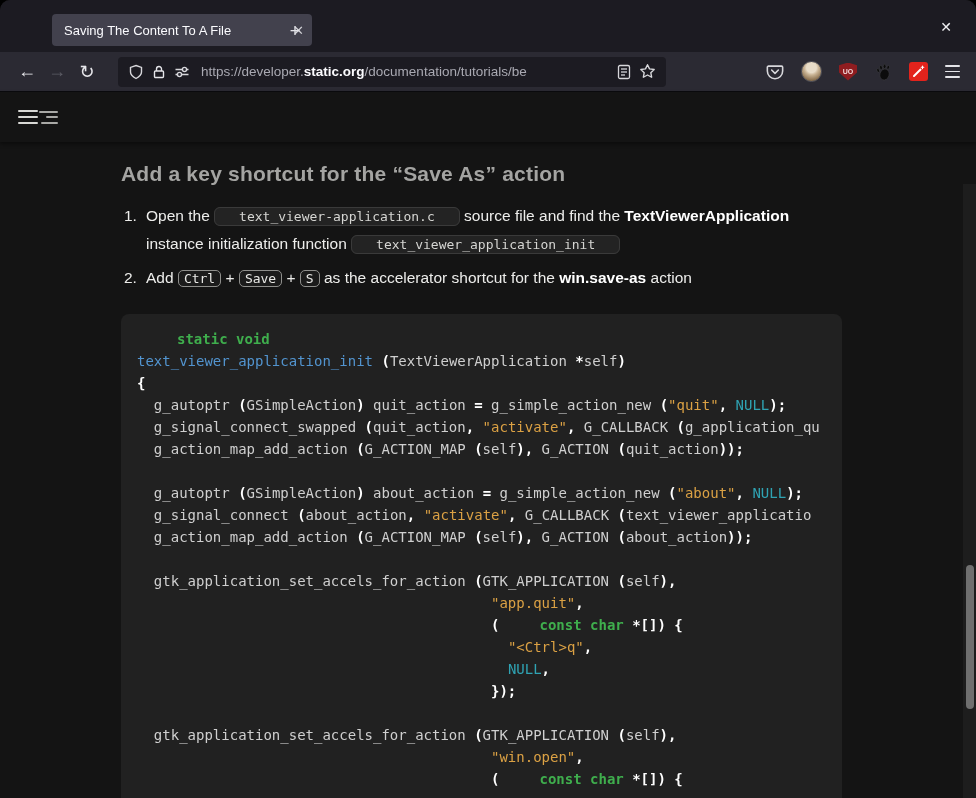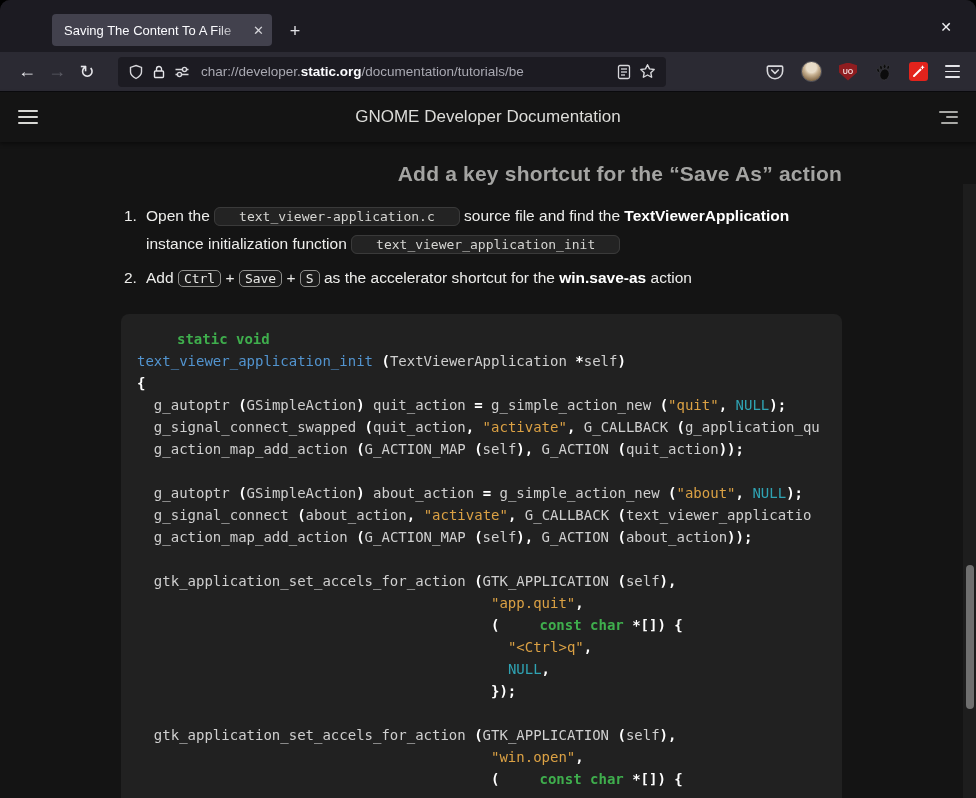--- a/index.html
+++ b/index.html
@@ -3,21 +3,21 @@
 <meta charset="utf-8">
 <style>
   * { margin:0; padding:0; box-sizing:border-box; }
   html,body { width:976px; height:798px; background:#000; overflow:hidden;
               font-family:"Liberation Sans", sans-serif; }
   .window { position:relative; width:976px; height:798px; border-radius:10px 10px 0 0;
             overflow:hidden; background:var(--page-background,#141414); }
 
   
   .titlebar { position:relative; height:52px; background:var(--titlebar-background,#1c1b22); }
-  .tab { position:absolute; left:52px; top:14px; width:220px; height:32px; border-radius:4px;
+  .tab { position:absolute; left:52px; top:14px; width:260px; height:32px; border-radius:4px;
          background:var(--tab-background,#42414d); display:flex; align-items:center;
          padding:0 8px 0 12px; }
   .tab-title { color:#fbfbfe; font-size:13px; white-space:nowrap; overflow:hidden; flex:1;
                -webkit-mask-image:linear-gradient(90deg,#000 82%,transparent);
                mask-image:linear-gradient(90deg,#000 82%,transparent); }
   .tab-close { color:#d5d5da; font-size:13px; margin-left:4px; cursor:default; }
   .newtab { position:absolute; left:282px; top:18px; width:26px; height:26px; color:#e2e2e7;
             font-size:18px; display:flex; align-items:center; justify-content:center; }
   .win-close { position:absolute; right:16px; top:15px; width:28px; height:24px; color:#f0f0f3;
                font-size:14px; display:flex; align-items:center; justify-content:center; }
@@ -57,21 +57,21 @@
   .site-burger { display:flex; flex-direction:column; gap:4px; width:20px; }
   .site-burger i { display:block; height:2px; background:#d8d8d5; border-radius:1px; }
   .site-title { flex:1; text-align:center; color:#dcdcd9; font-size:17px; }
   .toc-icon { display:flex; flex-direction:column; gap:3.5px; width:20px; align-items:flex-end; }
   .toc-icon i { display:block; height:2px; background:#a9a9a6; border-radius:1px; }
   .toc-icon i:nth-child(1){ width:19px; } .toc-icon i:nth-child(2){ width:12px; }
   .toc-icon i:nth-child(3){ width:17px; }
 
   .main { width:721px; margin:0 0 0 121px; }
   .page-heading { margin-top:20px; font-size:21px; font-weight:bold; color:#a4a4a2;
-                  letter-spacing:.2px;text-align:right; }
+                  letter-spacing:.2px; }
   .ilist { margin-top:16px; color:#ededeb; font-size:15.5px; line-height:27px; }
   .ilist-item { position:relative; padding-left:25px; margin-bottom:6px; }
   .ilist-marker { position:absolute; left:3px; top:0; }
   code.inline { font-family:"DejaVu Sans Mono", monospace; font-size:13px; color:#d6d6d3;
                 background:#232323; border:1px solid #3a3a3a; border-radius:6px;
                 padding:1px 24px; white-space:nowrap; }
   kbd.key { font-family:"DejaVu Sans Mono", monospace; font-size:13px; color:#e9e9e6;
             border:1px solid #8f8f8c; border-radius:5px; padding:0 5px; background:#1b1b1b; }
   .bold { font-weight:bold; color:#fff; }
 
@@ -117,21 +117,21 @@
       <svg width="16" height="16" viewBox="0 0 16 16" fill="none" stroke="#e6e6ea" stroke-width="1.4">
         <rect x="3.5" y="7" width="9" height="6.5" rx="1"></rect>
         <path d="M5.5 7 V5 a2.5 2.5 0 0 1 5 0 V7"></path>
       </svg>
       <svg width="16" height="16" viewBox="0 0 16 16" fill="none" stroke="#d7d7db" stroke-width="1.4">
         <line x1="1.5" y1="5.5" x2="14.5" y2="5.5"></line>
         <circle cx="10.5" cy="5.5" r="2.1" fill="#2b2a33"></circle>
         <line x1="1.5" y1="10.5" x2="14.5" y2="10.5"></line>
         <circle cx="5.5" cy="10.5" r="2.1" fill="#2b2a33"></circle>
       </svg>
-      <span class="url-text"><span>char://developer.</span><span class="domain">static.org</span><span>/documentation/tutorials/be</span></span>
+      <span class="url-text"><span>https://developer.</span><span class="domain">static.org</span><span>/documentation/tutorials/be</span></span>
       <svg width="16" height="16" viewBox="0 0 16 16" fill="none" stroke="#d7d7db" stroke-width="1.3">
         <rect x="2.5" y="1.5" width="11" height="13" rx="1.5"></rect>
         <line x1="5" y1="5" x2="11" y2="5"></line>
           <line x1="5" y1="8" x2="11" y2="8"></line>
           <line x1="5" y1="11" x2="9" y2="11"></line>
       </svg>
       <svg width="17" height="17" viewBox="0 0 16 16" fill="none" stroke="#d7d7db" stroke-width="1.3" stroke-linejoin="round">
         <path d="M8 1.6 L9.9 5.5 14.3 6.1 11.1 9.1 11.9 13.4 8 11.3 4.1 13.4 4.9 9.1 1.7 6.1 6.1 5.5 Z"></path>
       </svg>
     </div>
@@ -171,21 +171,20 @@
     </div>
   </div>
 
   <div class="content">
     <div class="site-header">
       <div class="site-burger">
           <i></i>
           <i></i>
           <i></i>
         </div>
-      <div class="site-title">GNOME Developer Documentation</div>
       <div class="toc-icon">
           <i></i>
           <i></i>
           <i></i>
         </div>
     </div>
 
     <div class="main">
       <h2 class="page-heading">Add a key shortcut for the “Save As” action</h2>
       <div class="ilist">

